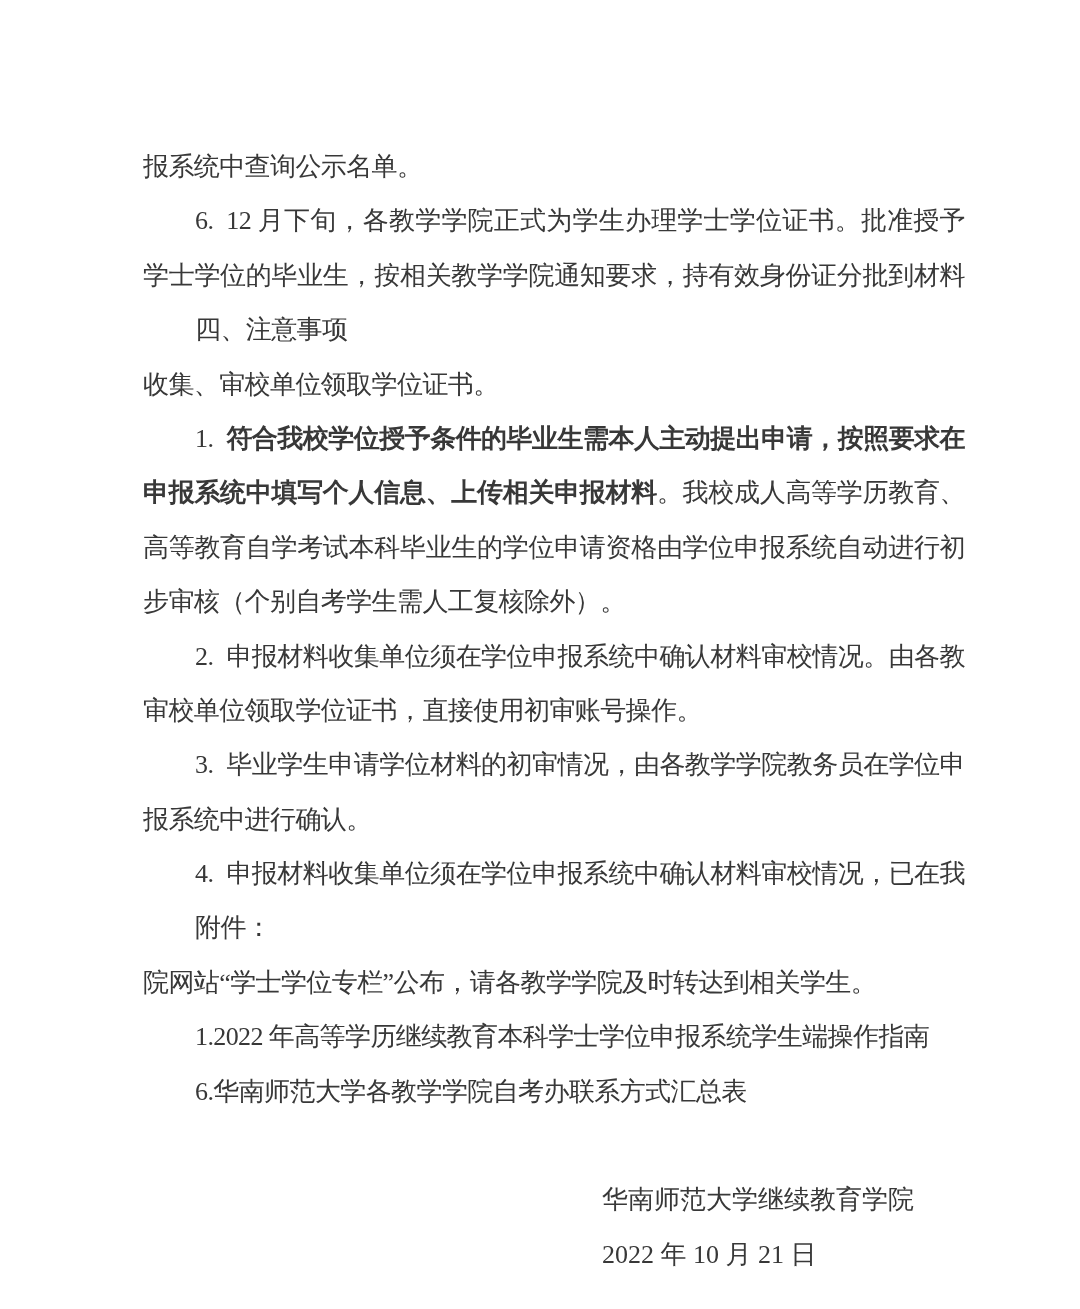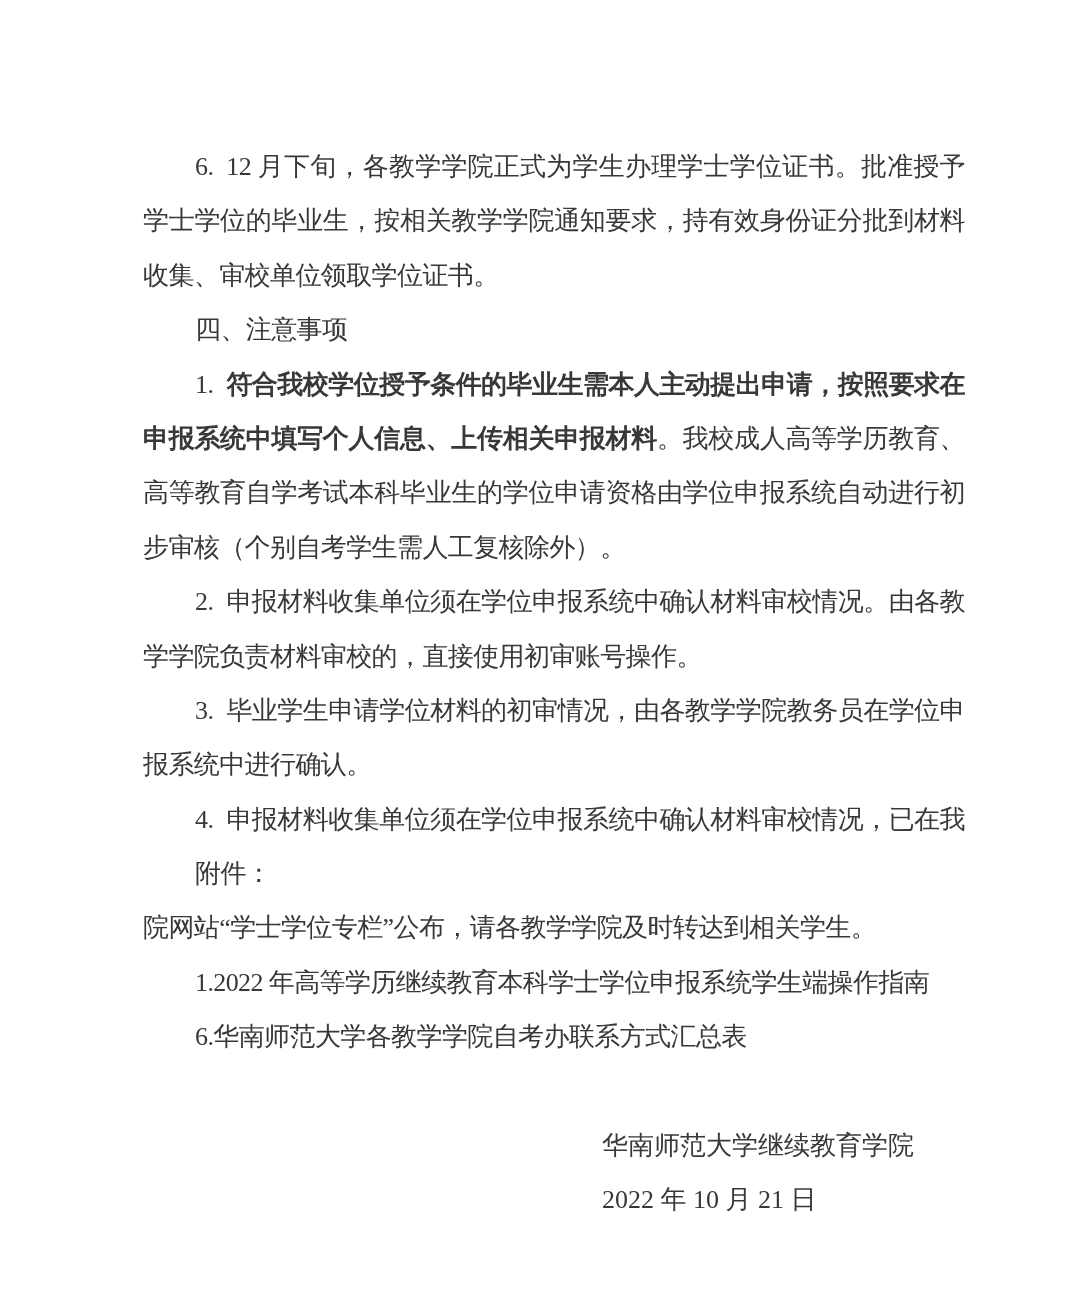--- a/index.html
+++ b/index.html
@@ -57,35 +57,38 @@
     padding-left: 459px;
     letter-spacing: 0;
   }
 </style>
 </head>
 <body>
 
 <div class="page">
   <div class="content">
 
+    <div class="line">
+      <span>报系统中查询公示名单。</span>
+    </div>
 
     <div class="line indent justify">
       <span class="num">6.</span><span>12 月下旬，各教学学院正式为学生办理学士学位证书。批准授予</span>
     </div>
 
     <div class="line justify">
       <span>学士学位的毕业生，按相关教学学院通知要求，持有效身份证分批到材料</span>
     </div>
 
+    <div class="line indent">
+      <span>四、注意事项</span>
+    </div>
+
     <div class="line">
       <span>收集、审校单位领取学位证书。</span>
-    </div>
-
-    <div class="line indent">
-      <span>四、注意事项</span>
     </div>
 
     <div class="line indent justify">
       <span class="num">1.</span><span class="bu">符合我校学位授予条件的毕业生需本人主动提出申请，按照要求在</span>
     </div>
 
     <div class="line justify">
       <span class="bu">申报系统中填写个人信息、上传相关申报材料</span><span>。我校成人高等学历教育、</span>
     </div>
 
@@ -95,21 +98,21 @@
 
     <div class="line">
       <span>步审核（个别自考学生需人工复核除外）。</span>
     </div>
 
     <div class="line indent justify">
       <span class="num">2.</span><span>申报材料收集单位须在学位申报系统中确认材料审校情况。由各教</span>
     </div>
 
     <div class="line">
-      <span>学学院负责材料审校的，直接使用初审账号操作。</span>
+      <span>审校单位领取学位证书，直接使用初审账号操作。</span>
     </div>
 
     <div class="line indent justify">
       <span class="num">3.</span><span>毕业学生申请学位材料的初审情况，由各教学学院教务员在学位申</span>
     </div>
 
     <div class="line">
       <span>报系统中进行确认。</span>
     </div>
 

